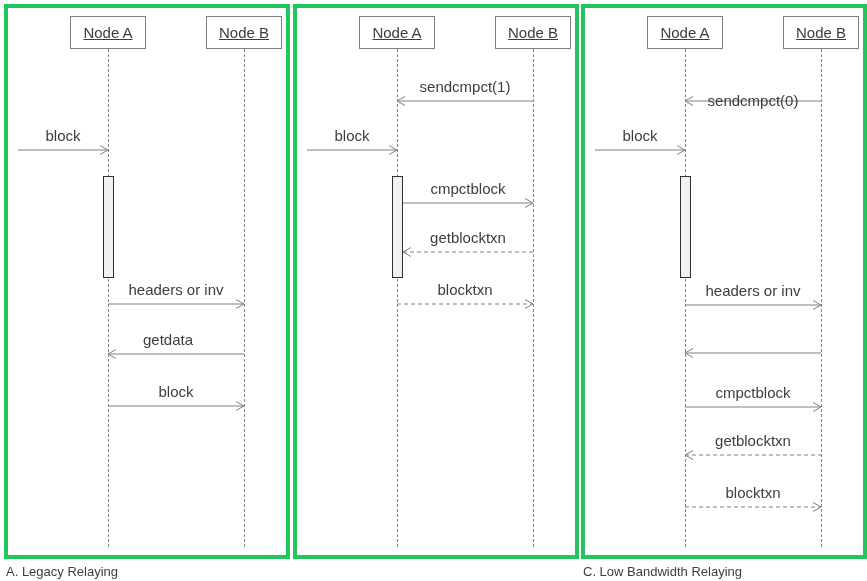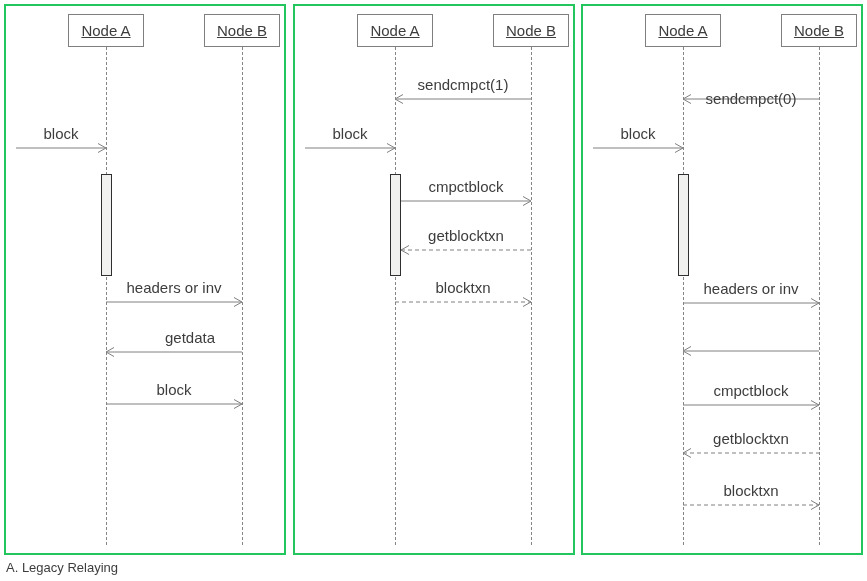--- a/index.html
+++ b/index.html
@@ -17,21 +17,21 @@
   }
   .panel-wrap {
     position: absolute;
     top: 4px;
     width: 280px;
   }
   .panel {
     position: relative;
     width: 278px;
     height: 547px;
-    border: 2px solid #22c55e;
+    border: 4px solid #22c55e;
     background: #ffffff;
   }
   .node-box {
     position: absolute;
     top: 8px;
     width: 74px;
     height: 31px;
     border: 1px solid #7f7f7f;
     background: #ffffff;
     text-align: center;
@@ -100,21 +100,21 @@
         <div class="msg-label" style="left: 55px; top: 118px;">block</div>
         <svg class="msg-svg" width="136" height="16" style="left: 100px; top: 288px;">
           <line x1="0" y1="8" x2="136" y2="8" stroke="#808080" stroke-width="1"></line>
           <polyline points="128,3.5 136,8 128,12.5" fill="none" stroke="#808080" stroke-width="1"></polyline>
         </svg>
         <div class="msg-label" style="left: 168px; top: 272px;">headers or inv</div>
         <svg class="msg-svg" width="136" height="16" style="left: 100px; top: 338px;">
           <line x1="0" y1="8" x2="136" y2="8" stroke="#808080" stroke-width="1"></line>
           <polyline points="8,3.5 0,8 8,12.5" fill="none" stroke="#808080" stroke-width="1"></polyline>
         </svg>
-        <div class="msg-label" style="left: 184px; top: 322px;">getdata</div>
+        <div class="msg-label" style="left: 160px; top: 322px;">getdata</div>
         <svg class="msg-svg" width="136" height="16" style="left: 100px; top: 390px;">
           <line x1="0" y1="8" x2="136" y2="8" stroke="#808080" stroke-width="1"></line>
           <polyline points="128,3.5 136,8 128,12.5" fill="none" stroke="#808080" stroke-width="1"></polyline>
         </svg>
         <div class="msg-label" style="left: 168px; top: 374px;">block</div>
       </div>
       <div class="caption">A. Legacy Relaying</div>
     </div>
     <div class="panel-wrap" style="left: 293px;">
       <div class="panel">
@@ -185,14 +185,15 @@
           <line x1="0" y1="8" x2="136" y2="8" stroke="#808080" stroke-width="1" stroke-dasharray="4,3"></line>
           <polyline points="8,3.5 0,8 8,12.5" fill="none" stroke="#808080" stroke-width="1"></polyline>
         </svg>
         <div class="msg-label" style="left: 168px; top: 423px;">getblocktxn</div>
         <svg class="msg-svg" width="136" height="16" style="left: 100px; top: 491px;">
           <line x1="0" y1="8" x2="136" y2="8" stroke="#808080" stroke-width="1" stroke-dasharray="4,3"></line>
           <polyline points="128,3.5 136,8 128,12.5" fill="none" stroke="#808080" stroke-width="1"></polyline>
         </svg>
         <div class="msg-label" style="left: 168px; top: 475px;">blocktxn</div>
       </div>
+      <div class="caption">C. Low Bandwidth Relaying</div>
     </div>
   </div>
 
 </body></html>

